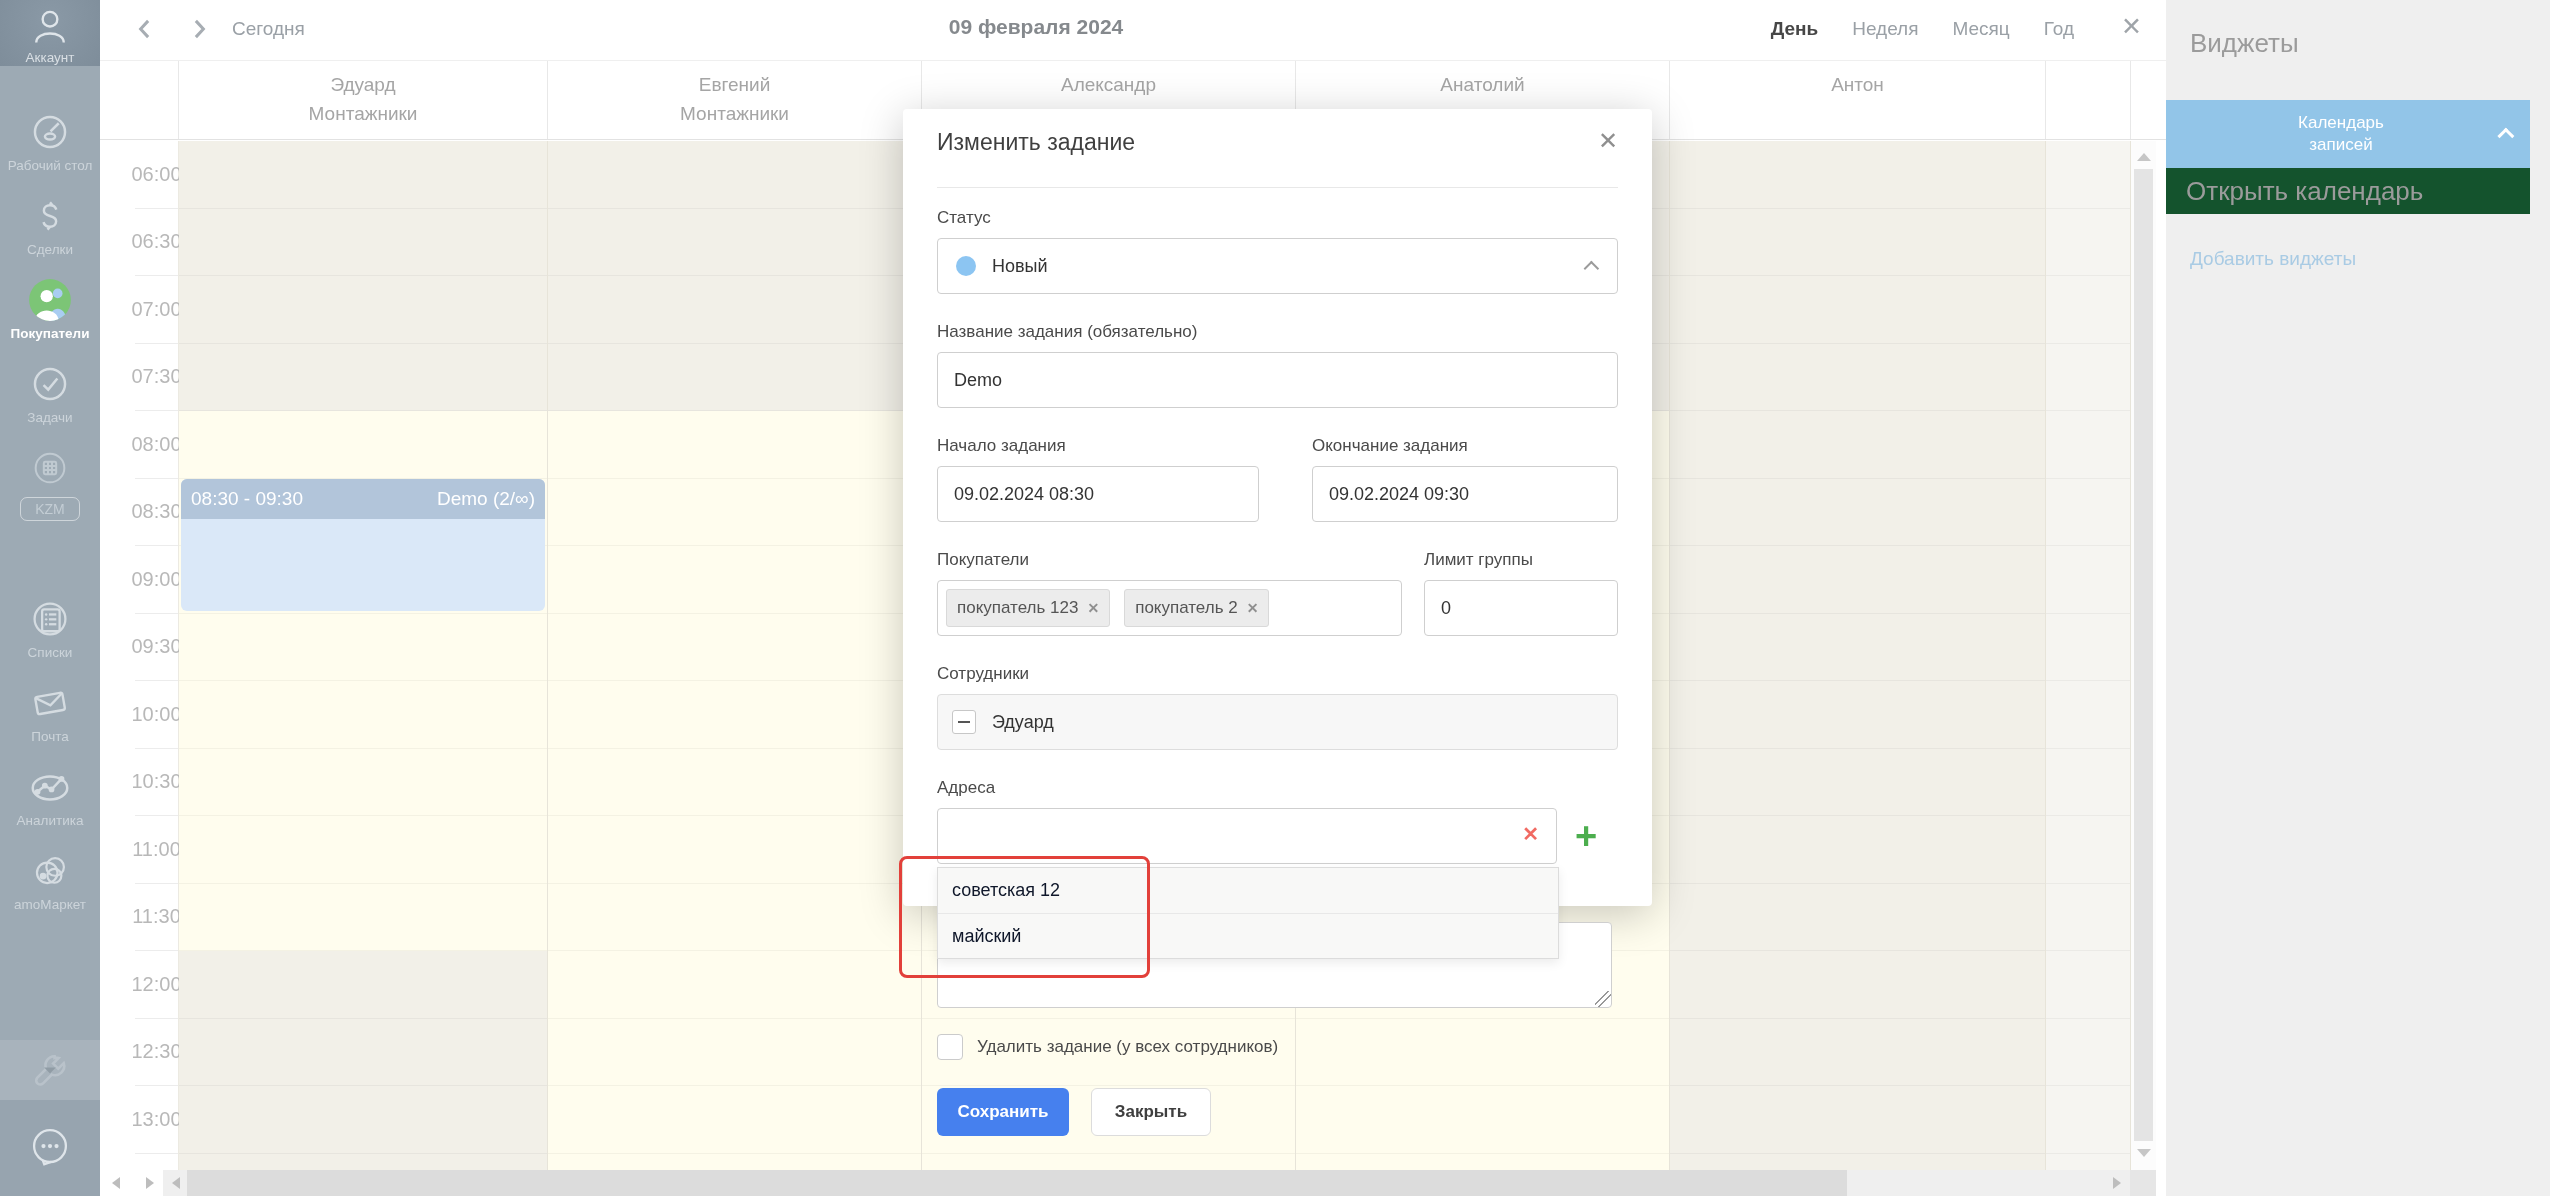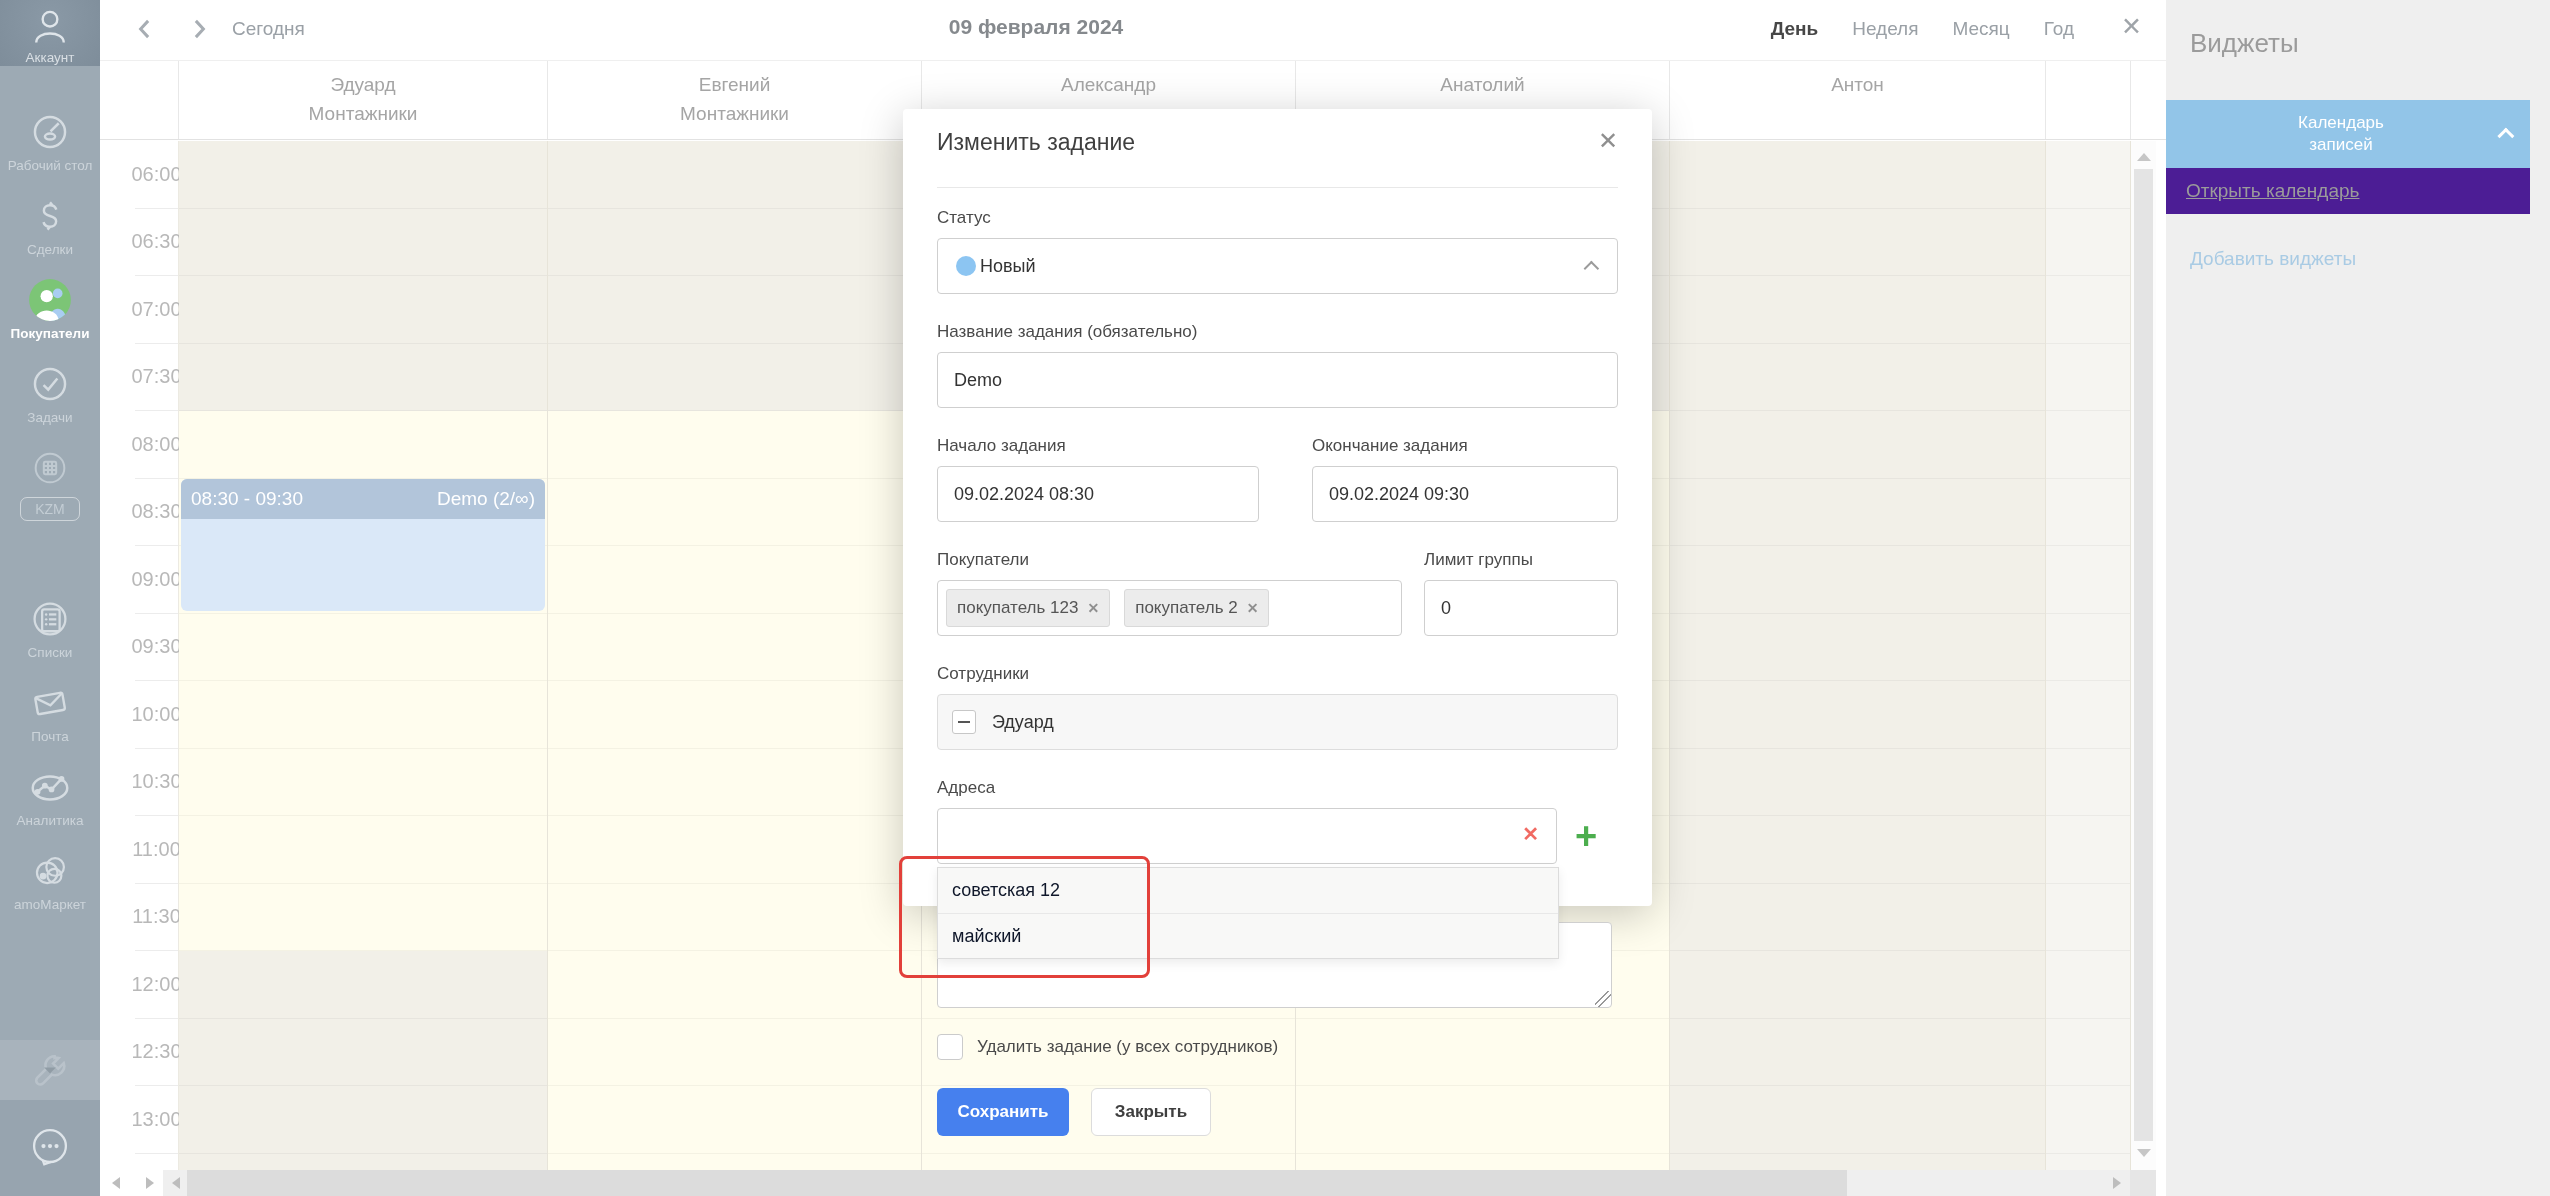--- a/index.html
+++ b/index.html
@@ -70,34 +70,34 @@
   .hs-corner { position:absolute; right:10px; top:0; width:26px; height:26px; background:#e6e6e6; }
 
   
   .widgets { width:384px; flex-shrink:0; background:#efefef; position:relative; }
   .w-title { position:absolute; left:24px; top:28px; font-size:26px; color:#9b9b9b; }
   .w-card-head { position:absolute; left:0; top:100px; width:364px; height:68px; background:#92c5e8; display:flex; align-items:center; cursor:pointer; }
   .w-card-title { flex:1; text-align:center; color:#fff; font-size:17px; line-height:1.3; padding-left:30px; }
   .w-card-title .inner { max-width:120px; margin:0 auto; }
   .w-chev { width:44px; display:flex; justify-content:center; }
   .chev-up { width:12px; height:12px; border-left:3px solid #fff; border-top:3px solid #fff; transform:rotate(45deg) translateY(3px); }
-  .w-row { position:absolute; left:0; top:168px; width:364px; height:46px; background:#4c1d95; display:flex; align-items:center; padding-left:20px; font-size:19px; color:#9b9b9b; cursor:pointer;text-decoration:underline; }
+  .w-row { position:absolute; left:0; top:168px; width:364px; height:46px; background:#14532d; display:flex; align-items:center; padding-left:20px; font-size:26px; color:#9b9b9b; cursor:pointer; }
   .w-add { position:absolute; left:24px; top:248px; font-size:19px; color:#a9cbe4; cursor:pointer; }
 
   
   .modal { position:absolute; left:903px; top:109px; width:749px; height:797px; background:#fff; border-radius:4px; box-shadow:0 8px 44px rgba(0,0,0,0.22); z-index:40; padding:20px 34px 0; }
   .m-titlerow { display:flex; justify-content:space-between; align-items:flex-start; height:38px; }
   .m-title { font-size:23px; color:#3f3f3f; }
   .m-close { font-size:24px; color:#8f8f8f; cursor:pointer; font-weight:300; line-height:1; }
   .m-divider { border-top:1px solid #e8e8e8; margin-top:20px; margin-bottom:18px; }
   .m-label { font-size:17px; color:#4a4a4a; line-height:24px; margin-bottom:8px; }
   .m-section { margin-top:26px; }
   .m-select { height:56px; border:1px solid #cfcfcf; border-radius:4px; display:flex; align-items:center; padding:0 18px; cursor:pointer; }
   .m-dot { width:20px; height:20px; border-radius:50%; background:#8cc5f2; }
-  .m-select .val { font-size:18px; color:#333; margin-left:4px; flex:1; }
+  .m-select .val { font-size:18px; color:#333; margin-left:16px; flex:1; }
   .chev-up-gray { width:11px; height:11px; border-left:2px solid #9b9b9b; border-top:2px solid #9b9b9b; transform:rotate(45deg) translateY(3px); }
   .m-input { width:100%; height:56px; border:1px solid #cfcfcf; border-radius:4px; font-size:18px; color:#333; padding:0 16px; font-family:inherit; background:#fff; }
   .m-row2 { display:flex; justify-content:space-between; }
   .m-colL { width:322px; } .m-colR { width:306px; }
   .m-colBuyers { width:465px; } .m-colLimit { width:194px; }
   .m-tagbox { height:56px; border:1px solid #cfcfcf; border-radius:4px; display:flex; align-items:center; padding:0 8px; gap:14px; }
   .m-tag { display:inline-flex; align-items:center; background:#ececec; border:1px solid #d9d9d9; border-radius:3px; padding:8px 10px; font-size:17px; color:#555; cursor:pointer; }
   .m-tag .x { margin-left:9px; color:#8f8f8f; font-weight:bold; font-size:14px; }
   .m-staffbox { height:56px; background:#f7f7f7; border:1px solid #ddd; border-radius:4px; display:flex; align-items:center; padding:0 14px; }
   .m-minus { width:24px; height:24px; background:#fff; border:1px solid #c7c7c7; border-radius:3px; display:flex; align-items:center; justify-content:center; cursor:pointer; }

